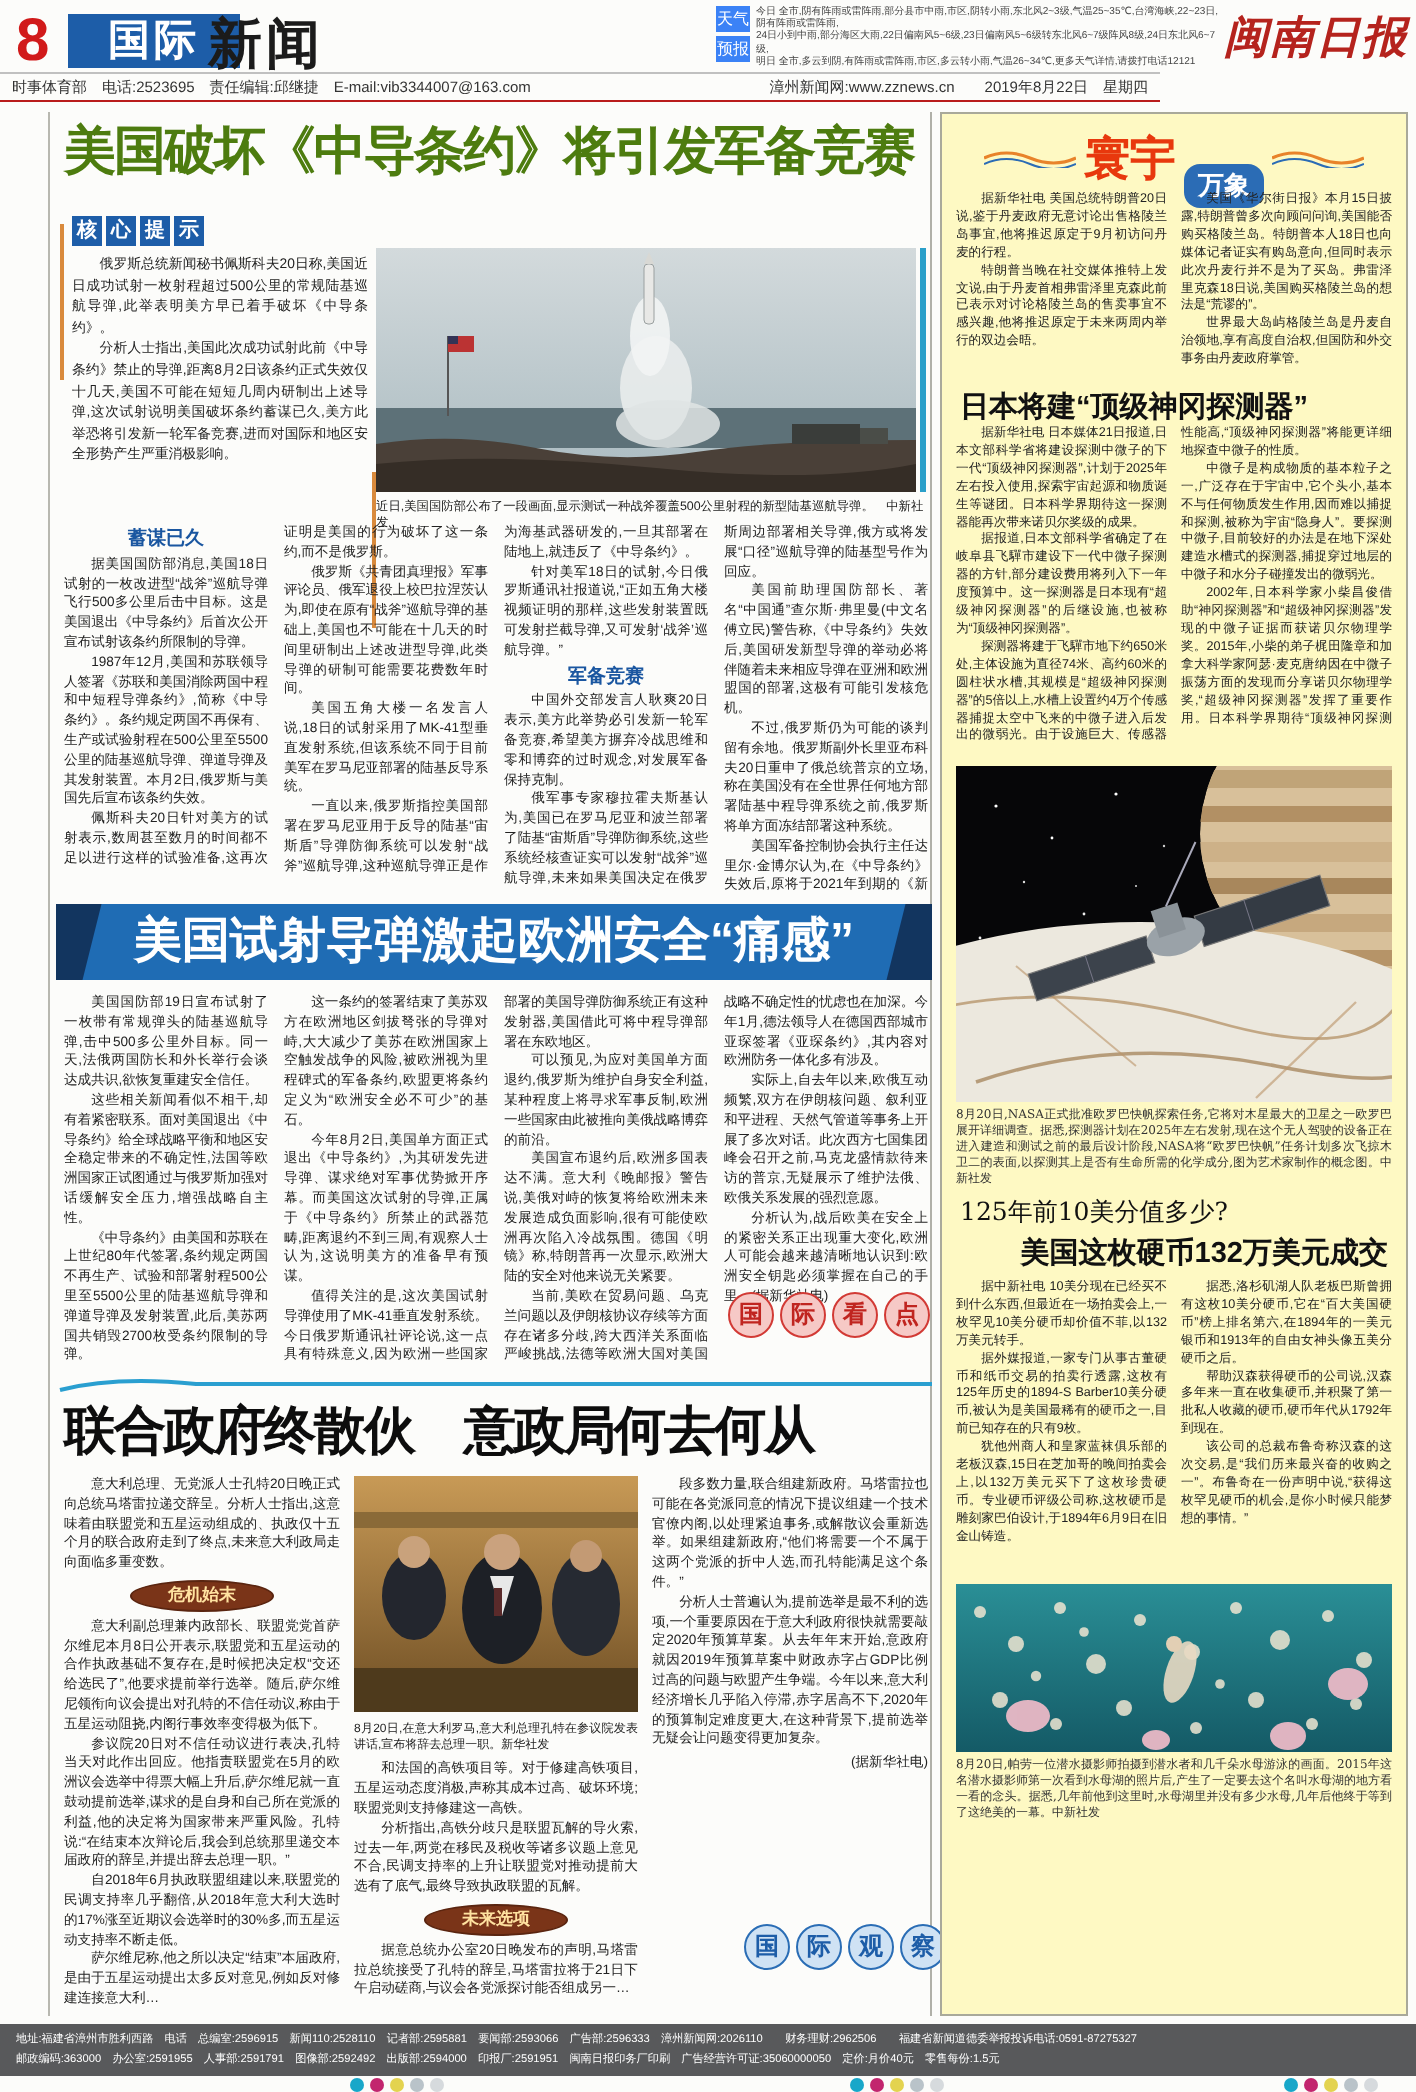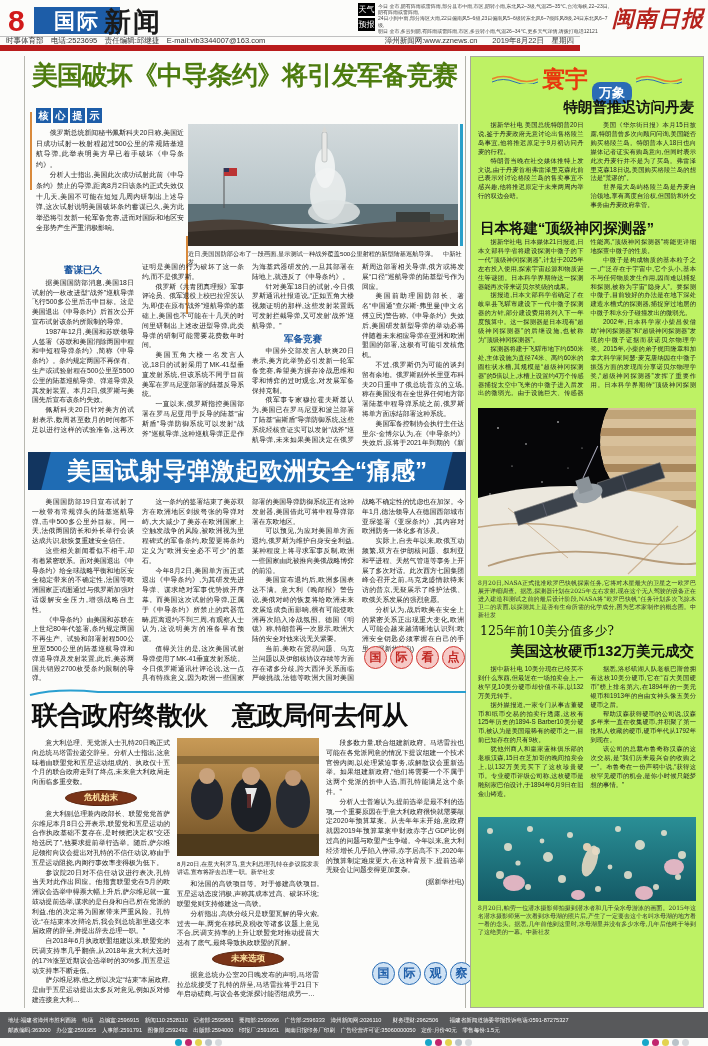--- a/index.html
+++ b/index.html
@@ -6,25 +6,25 @@
   .page{position:relative;width:708px;height:1046px;background:#fcfcfa;margin:0 auto;overflow:hidden;
         font-family:"Liberation Sans","DejaVu Sans",sans-serif;color:#222;}
   .abs{position:absolute;}
   
   .pagenum{left:8px;top:4px;font-size:30px;font-weight:900;color:#d11a1a;}
   .secbox{left:34px;top:7px;width:86px;height:27px;background:#1d5da8;color:#fff;font-size:21px;font-weight:900;
           text-align:center;line-height:27px;letter-spacing:2px;}
   .secrest{left:104px;top:4px;font-size:27px;font-weight:900;color:#1b1b1b;letter-spacing:2px;}
   .weather{left:358px;top:3px;width:256px;height:31px;display:flex;gap:3px;overflow:hidden;}
   .wlabels{display:flex;flex-direction:column;gap:2px;}
-  .wlabel{width:17px;height:13px;background:#000000;color:#fff;font-size:8px;line-height:13px;text-align:center;}
+  .wlabel{width:17px;height:13px;background:#3b82f6;color:#fff;font-size:8px;line-height:13px;text-align:center;}
   .wtext{font-size:5px;line-height:6.2px;color:#444;width:232px;}
   .masthead{right:4px;top:4px;font-family:"DejaVu Serif","Liberation Serif",serif;font-style:italic;
             font-weight:bold;font-size:22px;color:#b5231d;letter-spacing:1px;}
-  .infobar{left:0;top:36px;width:580px;height:15px;border-top:1px solid #c0c0c0;border-bottom:6px solid #b91c1c;
+  .infobar{left:0;top:36px;width:580px;height:15px;border-top:1px solid #c0c0c0;border-bottom:1px solid #b91c1c;
            font-size:7.5px;color:#333;display:flex;justify-content:space-between;align-items:center;padding:0 6px;box-sizing:border-box;}
   .leftrule{left:24px;top:56px;width:1px;height:952px;background:#b8b8b0;}
   .midrule{left:465px;top:56px;width:1px;height:952px;background:#b0b0a8;}
   
   .headline1{left:32px;top:58px;width:430px;font-size:26px;font-weight:900;color:#4d7c0f;letter-spacing:-1px;white-space:nowrap;}
   .tipbox{left:36px;top:108px;width:148px;height:192px;}
   .tipbracketL{left:30px;top:112px;width:2px;height:78px;background:#d98a3c;}
   .tipbracketR{left:186px;top:236px;width:2px;height:78px;background:#d98a3c;}
   .tiplabel{display:flex;gap:2px;margin-bottom:5px;}
   .tip-char{width:15px;height:15px;background:#1d5da8;color:#fff;font-size:10px;font-weight:bold;
@@ -57,21 +57,21 @@
   .headline2{left:32px;top:698px;width:434px;font-size:26px;font-weight:900;color:#0d0d0d;letter-spacing:-1px;white-space:nowrap;}
   .italybody{left:32px;top:738px;width:432px;height:270px;display:flex;gap:7px;overflow:hidden;}
   .itcol{width:140px;font-size:6.8px;line-height:9.8px;text-align:justify;overflow:hidden;}
   .itcol .para{margin:0;text-indent:2em;}
   .itphoto{width:144px;height:118px;background:#8a6a3a;margin-bottom:2px;}
   .itcaption{font-size:6px;line-height:7.8px;color:#222;margin-bottom:3px;text-align:justify;}
   .subhead-oval{display:block;width:58px;margin:3px auto;background:#7a3418;color:#ffe2a0;border:1px solid #5a2510;
                 border-radius:50%;font-size:8.5px;font-weight:bold;text-align:center;padding:2px 6px;text-indent:0;}
   .credit-line{text-align:right;font-size:6.8px;margin-top:2px;}
   
-  .sidebar{left:470px;top:56px;width:234px;height:952px;background:#bef264;border:1px solid #a9a99a;
+  .sidebar{left:470px;top:56px;width:234px;height:952px;background:#fef9c3;border:1px solid #a9a99a;
            box-sizing:border-box;padding:5px 7px;overflow:hidden;}
   .sbheader{display:flex;align-items:center;justify-content:center;gap:4px;height:34px;}
   .sbwave{width:46px;height:10px;}
   .sbred{font-size:23px;font-weight:900;color:#e8380d;font-family:"DejaVu Serif","Liberation Serif",serif;}
   .sbblue{background:#2b6cb5;color:#fff;font-size:13px;font-weight:bold;border-radius:8px;padding:2px 7px;margin-top:28px;}
   .sbt1{font-size:14.5px;font-weight:900;color:#111;margin:4px 0 0 2px;}
   .sbt2{font-size:14.5px;font-weight:900;color:#111;text-align:right;margin:2px 2px 4px 0;}
   .sbt1.light{font-weight:normal;font-family:"DejaVu Serif","Liberation Serif",serif;font-size:12.5px;}
   .sbtext{column-count:2;column-gap:7px;font-size:6.3px;line-height:8.9px;text-align:justify;overflow:hidden;}
   .sbtext .para{margin:0;text-indent:2em;}
@@ -257,21 +257,20 @@
           <path d="M0,8 Q11,3 23,8 T46,8" fill="none" stroke="#2b6cb5" stroke-width="1"></path>
         </svg>
       <span class="sbred">寰宇</span>
       <span class="sbblue">万象</span>
       <svg class="sbwave" viewBox="0 0 46 10">
           <path d="M0,5 Q11,0 23,5 T46,5" fill="none" stroke="#e8832a" stroke-width="1.6"></path>
           <path d="M0,8 Q11,3 23,8 T46,8" fill="none" stroke="#2b6cb5" stroke-width="1"></path>
         </svg>
     </div>
 
-    <div class="sbt2">特朗普推迟访问丹麦</div>
     <div class="sbtext sbtextA">
         <p class="para">据新华社电 美国总统特朗普20日说,鉴于丹麦政府无意讨论出售格陵兰岛事宜,他将推迟原定于9月初访问丹麦的行程。</p>
         <p class="para">特朗普当晚在社交媒体推特上发文说,由于丹麦首相弗雷泽里克森此前已表示对讨论格陵兰岛的售卖事宜不感兴趣,他将推迟原定于未来两周内举行的双边会晤。</p>
         <p class="para">美国《华尔街日报》本月15日披露,特朗普曾多次向顾问问询,美国能否购买格陵兰岛。特朗普本人18日也向媒体记者证实有购岛意向,但同时表示此次丹麦行并不是为了买岛。弗雷泽里克森18日说,美国购买格陵兰岛的想法是“荒谬的”。</p>
         <p class="para">世界最大岛屿格陵兰岛是丹麦自治领地,享有高度自治权,但国防和外交事务由丹麦政府掌管。</p>
       </div>
 
     <div class="sbt1">日本将建“顶级神冈探测器”</div>
     <div class="sbtext sbtextB">
         <p class="para">据新华社电 日本媒体21日报道,日本文部科学省将建设探测中微子的下一代“顶级神冈探测器”,计划于2025年左右投入使用,探索宇宙起源和物质诞生等谜团。日本科学界期待这一探测器能再次带来诺贝尔奖级的成果。</p>

